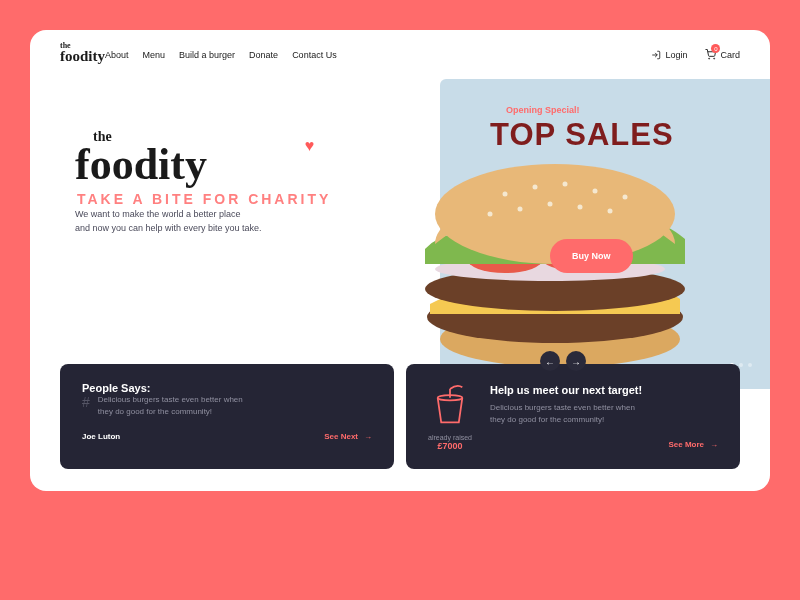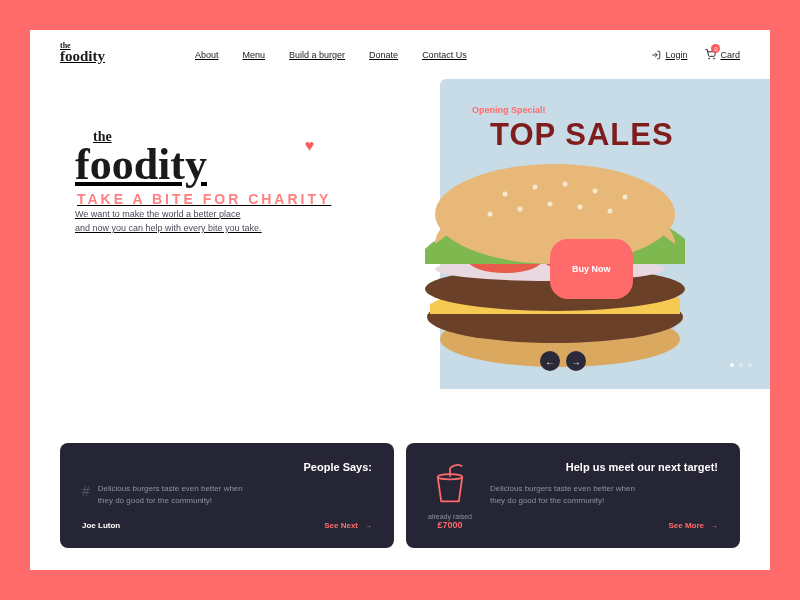--- a/index.html
+++ b/index.html
@@ -1,54 +1,54 @@
 <!DOCTYPE html>
 <html><head>
 <meta charset="utf-8">
 <style>
 * { margin: 0; padding: 0; box-sizing: border-box; }
 body { font-family: -apple-system, BlinkMacSystemFont, 'Segoe UI', sans-serif; background: #FF6B6B; width: 800px; height: 600px; overflow: hidden; }
-.page { background: #fff; margin: 30px; border-radius: 0; overflow: hidden; height: 540px; position: relative; text-decoration: underline; }
+.page { background: #fff; margin: 30px; border-radius: 16px; overflow: hidden; height: 461px; position: relative; }
 
 
 .header { display: flex; align-items: center; padding: 14px 30px; }
 .logo-small { font-weight: 900; font-size: 15px; color: #1a1a1a; font-family: Georgia, serif; }
 .logo-small .the { font-size: 8px; display: block; line-height: 0.5; }
-.nav { display: flex; gap: 24px; margin-left: 90px; }
+.nav { display: flex; gap: 14px; }
 .nav a { font-size: 9px; color: #1a1a1a; text-decoration: none; font-weight: 500; cursor: pointer; }
 .header-right { margin-left: auto; display: flex; align-items: center; gap: 18px; }
 .login { font-size: 9px; color: #1a1a1a; display: flex; align-items: flex-end; gap: 4px; cursor: pointer; }
 .cart { font-size: 9px; color: #1a1a1a; display: flex; align-items: center; gap: 4px; position: relative; cursor: pointer; }
 .cart-badge { position: absolute; top: -5px; left: 6px; background: #FF5A5A; color: #fff; font-size: 6px; width: 9px; height: 9px; border-radius: 50%; display: flex; align-items: center; justify-content: center; }
 
 
 .hero { display: flex; padding: 20px 30px 0 45px; position: relative; height: 330px; }
 .hero-left { width: 45%; padding-top: 30px; }
 .big-logo { position: relative; }
 .big-logo .the { font-size: 14px; font-weight: 900; color: #1a1a1a; font-family: Georgia, serif; position: relative; left: 18px; }
 .big-logo .foodity { font-size: 44px; font-weight: 900; color: #1a1a1a; font-family: Georgia, serif; line-height: 0.9; position: relative; }
 .heart { color: #FF5A5A; position: absolute; top: -6px; right: 60px; font-size: 16px; }
 .tagline { font-size: 14px; letter-spacing: 3px; color: #FF8080; margin-top: 6px; margin-left: 2px; font-weight: 600; }
 .hero-desc { font-size: 9px; color: #4a4a5a; line-height: 1.6; max-width: 220px; }
 
 .hero-right { position: absolute; right: 0; top: 0; width: 330px; height: 310px; background: #C8DCE8; border-top-left-radius: 6px; }
-.opening { font-size: 9px; color: #FF6B6B; font-weight: 700; position: absolute; top: 26px; left: 32px; }
+.opening { font-size: 9px; color: #FF6B6B; font-weight: 700; position: absolute; top: 26px; left: 66px; }
 .top-sales { font-size: 31px; font-weight: 900; color: #7f1d1d; position: absolute; top: 38px; left: 50px; letter-spacing: 1px; }
 .burger { position: absolute; top: 60px; left: -40px; width: 310px; height: 240px; }
-.buy-btn { position: absolute; top: 160px; left: 110px; background: #FF6B6B; color: #fff; border: none; padding: 25px 22px; border-radius: 18px; font-size: 9px; font-weight: 600; cursor: pointer; z-index: 10; }
+.buy-btn { position: absolute; top: 160px; left: 110px; background: #FF6B6B; color: #fff; border: none; padding: 12px 22px; border-radius: 18px; font-size: 9px; font-weight: 600; cursor: pointer; z-index: 10; }
 .slider-nav { position: absolute; bottom: 18px; left: 100px; display: flex; gap: 6px; z-index: 10; }
 .slider-btn { width: 20px; height: 20px; border-radius: 50%; background: #2a2a3a; color: #fff; border: none; font-size: 10px; cursor: pointer; display: flex; align-items: center; justify-content: center; }
 .dots { position: absolute; bottom: 22px; right: 18px; display: flex; gap: 5px; }
 .dot { width: 4px; height: 4px; border-radius: 50%; background: #fff; opacity: 0.4; }
 .dot.active { opacity: 1; }
 
 
 .bottom { display: flex; gap: 12px; padding: 0 30px; position: absolute; bottom: 22px; left: 0; right: 0; }
 .card { background: #252535; border-radius: 8px; padding: 18px 22px; flex: 1; color: #fff; }
-.card-title { font-size: 11px; font-weight: 700; margin-bottom: 10px; text-align: right; }
+.card-title { font-size: 11px; font-weight: 700; margin-bottom: 0; }
 .quote { display: flex; gap: 8px; align-items: flex-start; }
 .hash { color: #555565; font-size: 14px; }
 .quote-text { font-size: 8px; color: #9090a0; line-height: 1.5; }
 .card-footer { display: flex; justify-content: space-between; align-items: center; margin-top: 14px; }
 .author { font-size: 8px; font-weight: 700; }
 .see-link { font-size: 8px; color: #FF6B6B; font-weight: 600; display: flex; align-items: center; gap: 6px; cursor: pointer; }
 
 .card2 { display: flex; gap: 18px; align-items: center; }
 .cup-wrap { text-align: center; }
 .cup-icon { width: 36px; height: 44px; }

